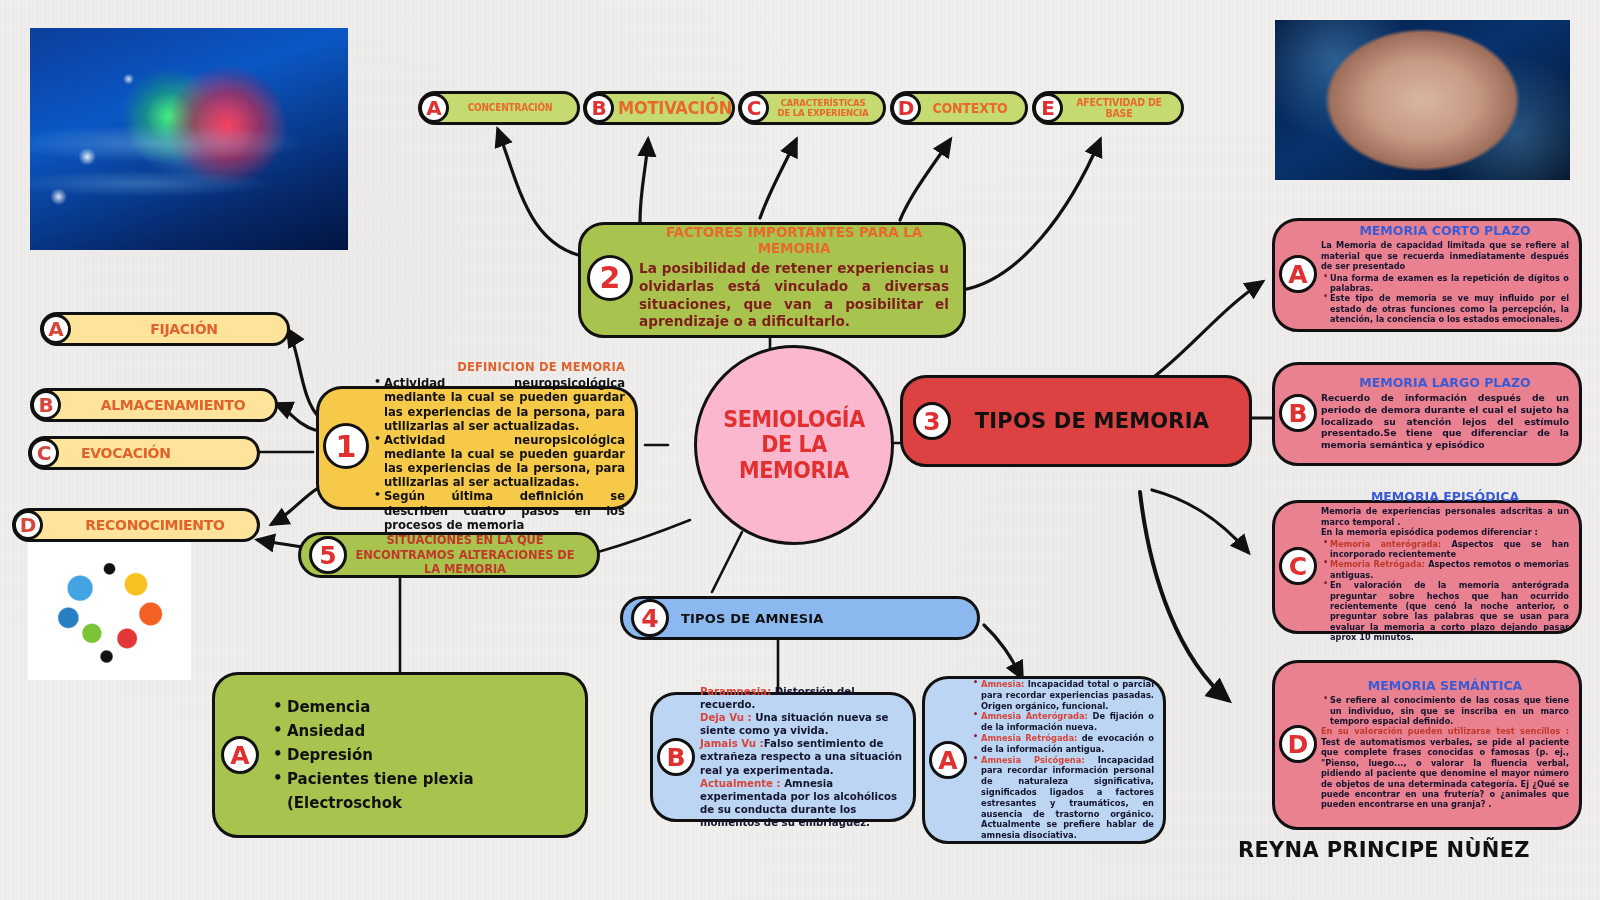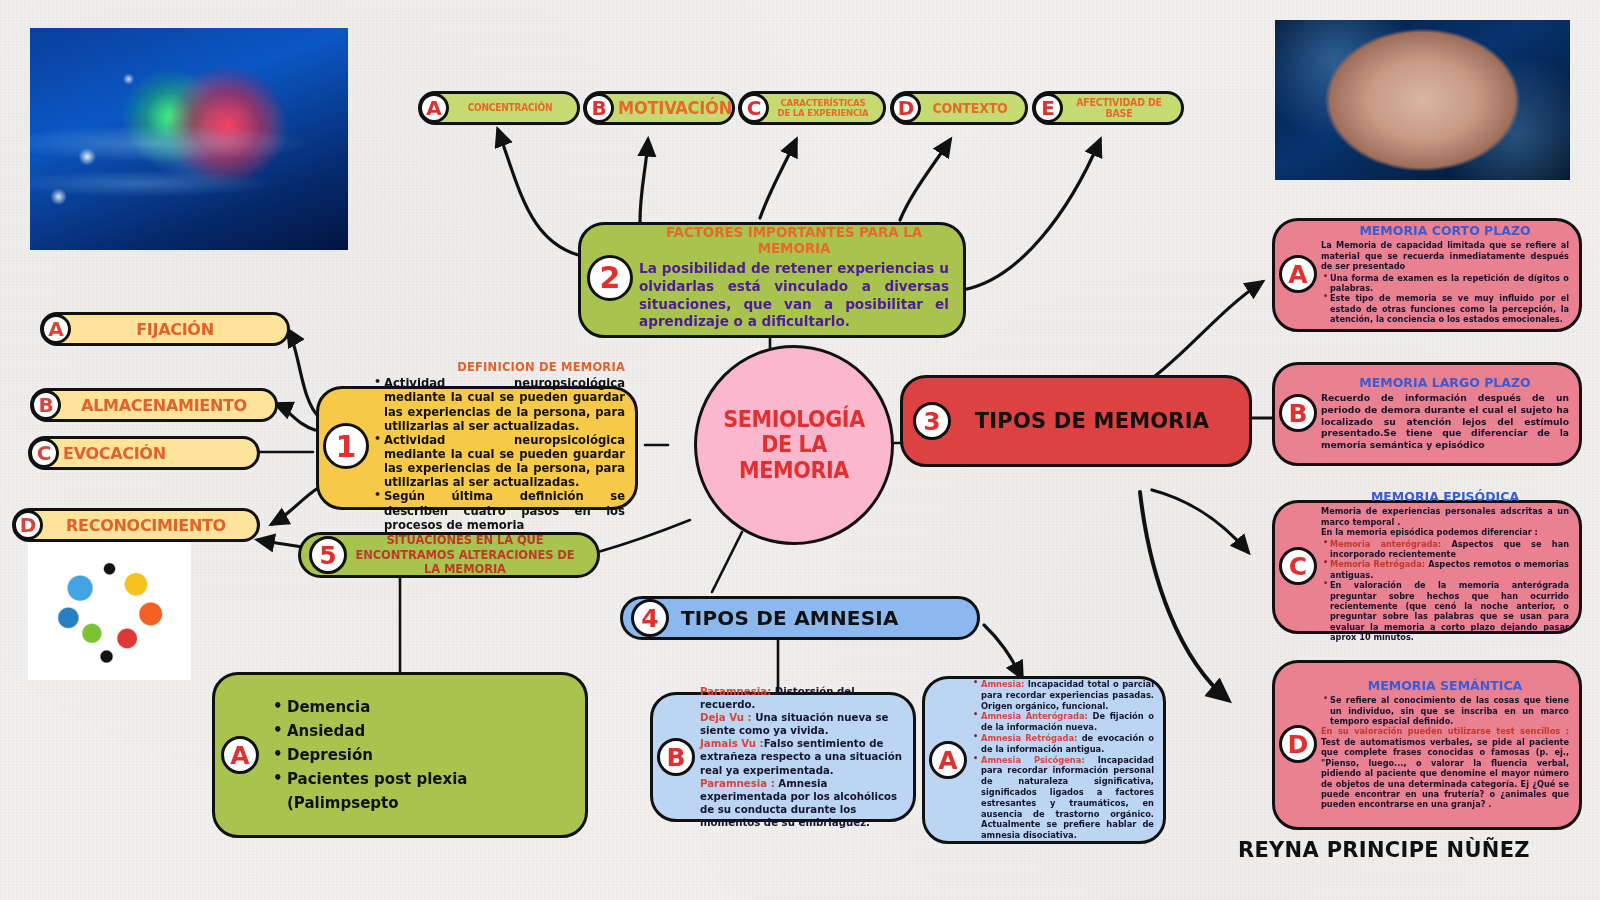--- a/index.html
+++ b/index.html
@@ -66,23 +66,24 @@
 
   
   .ypill {
     height: 34px;
     background: #fde49a;
     padding-right: 8px;
   }
   .ypill .badge { margin-left: -2px; color: #d8453a; }
   .ypill .lbl {
     flex: 1; text-align: center;
-    color: #e0622c; font-weight: 700; font-size: 16px;
+    color: #e0622c; font-weight: 700; font-size: 14px;
     font-family: "DejaVu Sans", sans-serif;
     letter-spacing: -0.3px;
+    margin-left: 18px;
   }
 
   
   #node-definition {
     background: #f7c948;
     padding: 4px 10px 8px 4px;
     display: flex; align-items: center;
   }
   #node-definition .inner { flex: 1; padding-left: 4px; }
   .def-title {
@@ -107,21 +108,21 @@
     padding: 5px 14px 10px 6px;
     display: flex; align-items: center;
   }
   #node-factors .inner { flex: 1; padding-left: 6px; }
   .fac-title {
     color: #e8692a; font-weight: 700; font-size: 13.5px;
     text-align: center; margin-bottom: 4px; letter-spacing: -0.1px;
     font-family: "DejaVu Sans", sans-serif;
   }
   .fac-body {
-    font-size: 13.6px; font-weight: 700; color: #4c1d95;
+    font-size: 13.6px; font-weight: 700; color: #7f1d1d;
     line-height: 1.3; text-align: justify;
     font-family: "DejaVu Sans", sans-serif;
   }
 
   
   #node-center {
     width: 200px; height: 200px;
     border-radius: 50%;
     background: #fbb7cd;
     border: 3px solid #111;
@@ -213,21 +214,21 @@
 
   
   #node-tipos-amnesia {
     background: #8ab8ef;
     display: flex; align-items: center;
     padding-left: 8px; padding-right: 16px;
     border-radius: 24px;
   }
   #node-tipos-amnesia .lbl {
     flex: 1; text-align: left; padding-left: 12px;
-    color: #111; font-weight: 700; font-size: 20px;
+    color: #111; font-weight: 700; font-size: 13px;
     letter-spacing: 0.2px;
     font-family: "DejaVu Sans", sans-serif;
   }
 
   
   .amncard {
     background: #bcd5f2;
     display: flex; align-items: center;
     padding: 5px 9px 5px 4px;
   }
@@ -483,37 +484,37 @@
   <span class="badge badge-md">5</span>
   <span class="lbl">SITUACIONES EN LA QUE ENCONTRAMOS ALTERACIONES DE LA MEMORIA</span>
 </div>
 
 <div class="node box" id="node-alteraciones" style="left:212px; top:672px; width:376px; height:166px;">
   <span class="badge badge-md">A</span>
   <ul>
     <li>Demencia</li>
     <li>Ansiedad</li>
     <li>Depresión</li>
-    <li>Pacientes post plexia (Palimpsepto</li>
+    <li>Pacientes tiene plexia (Electroschok</li>
   </ul>
 </div>
 
 <div class="node" id="node-tipos-amnesia" style="left:620px; top:596px; width:360px; height:44px; border:3px solid #111;">
   <span class="badge badge-md">4</span>
   <span class="lbl">TIPOS DE AMNESIA</span>
 </div>
 
 <div class="node box amncard" id="amn-b" style="left:650px; top:692px; width:266px; height:130px;">
   <span class="badge badge-md">B</span>
   <div class="inner">
     <ul class="amn-lines">
       <li><span class="term">Paramnesia:</span><span> Distorsión del recuerdo.</span></li>
       <li><span class="term">Deja Vu :</span><span> Una situación nueva se siente como ya vivida.</span></li>
       <li><span class="term">Jamais Vu :</span><span>Falso sentimiento de extrañeza respecto a una situación real ya experimentada.</span></li>
-      <li><span class="term">Paramnesia :</span><span> Amnesia experimentada por los alcohólicos de su conducta durante los momentos de su embriaguez.</span></li>
+      <li><span class="term">Actualmente :</span><span> Amnesia experimentada por los alcohólicos de su conducta durante los momentos de su embriaguez.</span></li>
     </ul>
   </div>
 </div>
 
 <div class="node box amncard" id="amn-a" style="left:922px; top:676px; width:244px; height:168px;">
   <span class="badge badge-md">A</span>
   <div class="inner">
     <ul class="amn-bul">
       <li><span class="term">Amnesia:</span><span> Incapacidad total o parcial para recordar experiencias pasadas. Origen orgánico, funcional.</span></li>
       <li><span class="term">Amnesia Anterógrada:</span><span> De fijación o de la información nueva.</span></li>

